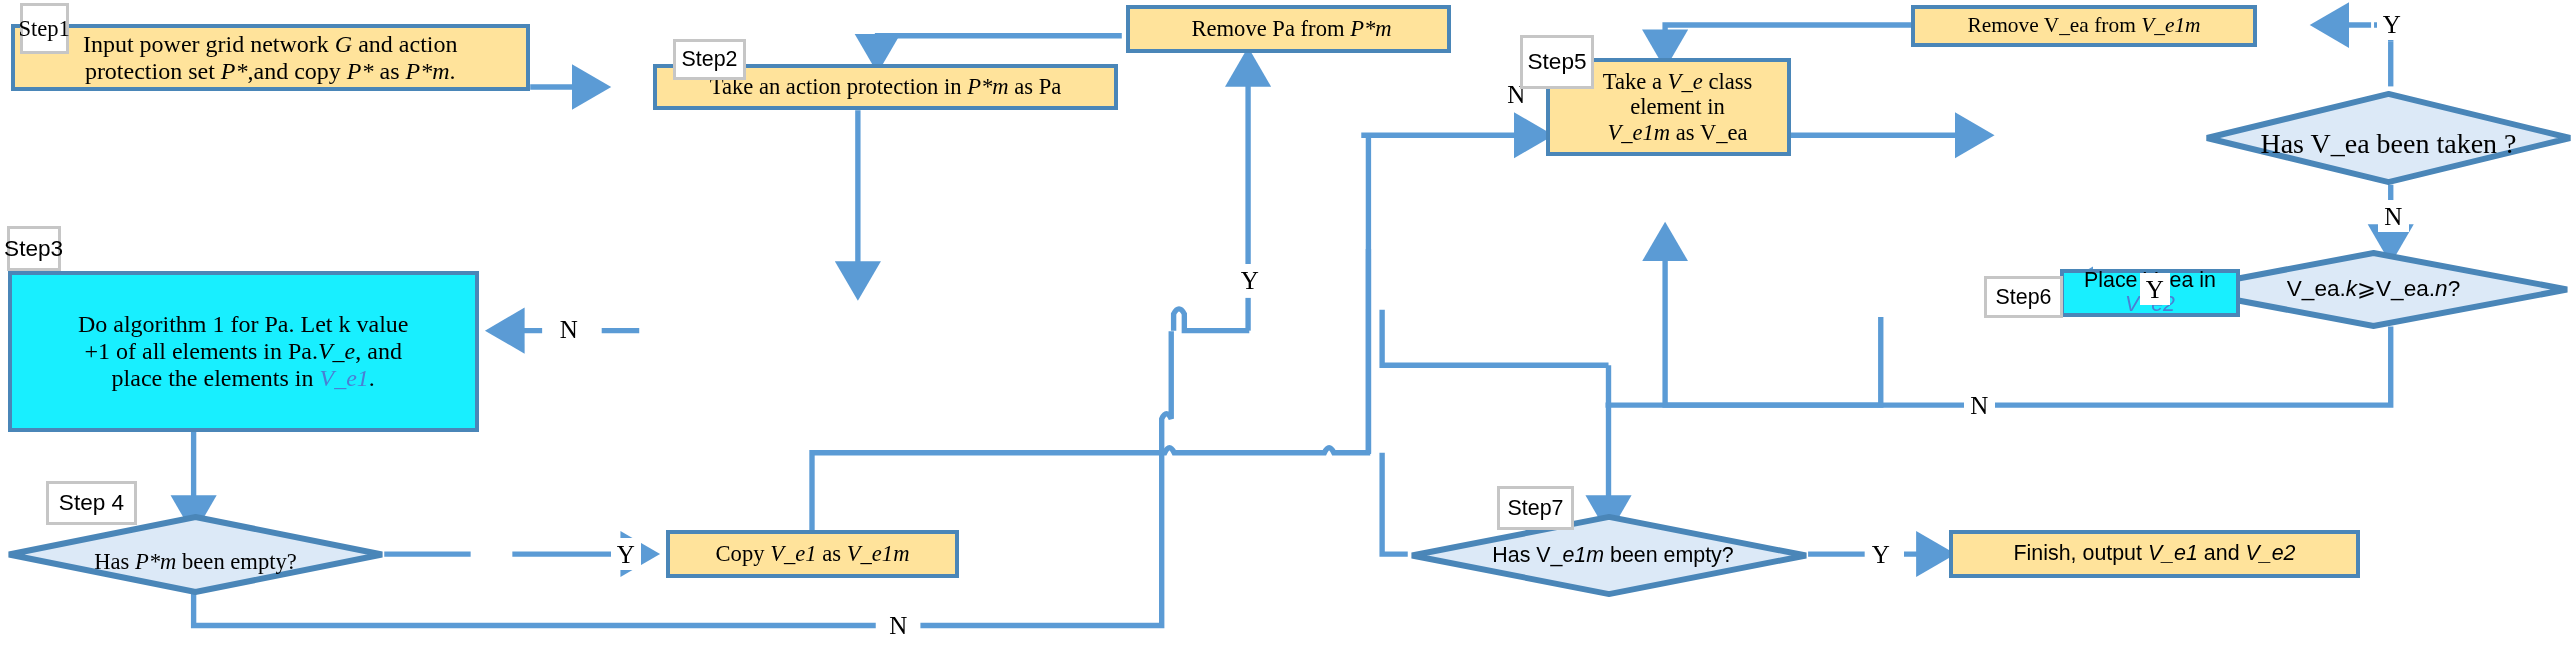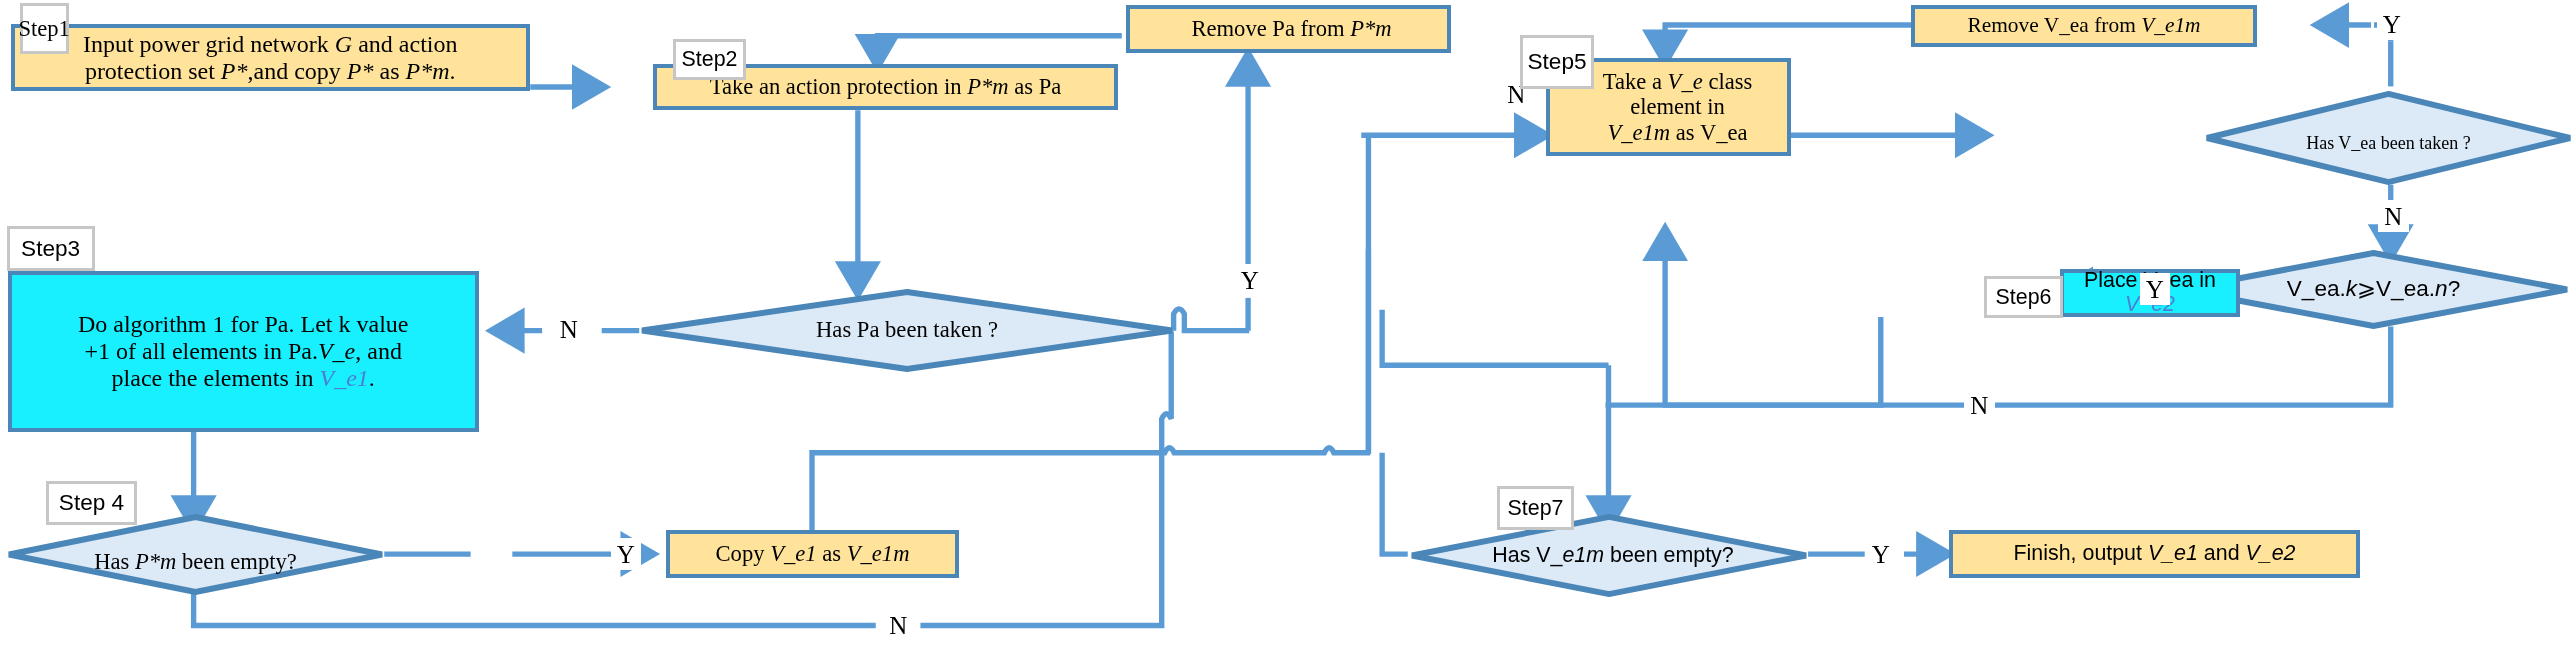--- a/index.html
+++ b/index.html
@@ -196,28 +196,22 @@
     </div>
   </div>
 
   <div class="node proc cyan" style="left:7.7px; top:243px; width:471px; height:161px; font-size:24px;margin-top:28px;">
     <div>
       <span>Do algorithm 1 for Pa. Let k value</span><br>
       <span>+1 of all elements in  Pa.</span><span class="it">V_e</span><span>, and</span><br>
       <span>place the elements in </span><span class="bluetxt">V_e1</span><span>.</span>
     </div>
   </div>
-  <div class="steptag" style="left:6.6px; top:226px; width:88px; height:45px; font-size:22.6px;">Step3</div>
-
-  <div class="node dec" style="left:639px; top:289px; width:536px; height:83px;">
-    <svg class="diashape" viewBox="0 0 900 140" preserveAspectRatio="none">
-      <polygon points="450,5 895,70 450,135 5,70" fill="#dce9f7" stroke="#4a86b8" stroke-width="10"></polygon>
-    </svg>
-    <div class="dectext" style="font-size:22.6px;">Has Pa been taken ?</div>
-  </div>
+  <div class="steptag" style="left:6.6px; top:226px; width:54px; height:45px; font-size:22.6px;">Step3</div>
+
 
   <div class="node dec" style="left:6px; top:514px; width:379px; height:81px;">
     <svg class="diashape" viewBox="0 0 636 136" preserveAspectRatio="none">
       <polygon points="318,5 631,68 318,131 5,68" fill="#dce9f7" stroke="#4a86b8" stroke-width="10"></polygon>
     </svg>
     <div class="dectext" style="font-size:22.6px;margin-top:16px;">
       <span>Has </span><span class="it">P*m</span><span> been empty?</span>
     </div>
   </div>
   <div class="steptag" style="left:46px; top:481px; width:91px; height:44px; font-size:22.6px;">Step 4</div>
@@ -239,21 +233,21 @@
   <div class="node proc" style="left:1911px; top:4.8px; width:346px; height:42px; font-size:21.4px;">
     <div>
       <span>Remove V_ea from </span><span class="it">V_e1m</span>
     </div>
   </div>
 
   <div class="node dec" style="left:2204px; top:91px; width:369px; height:94px;">
     <svg class="diashape" viewBox="0 0 620 158" preserveAspectRatio="none">
       <polygon points="310,5 615,79 310,153 5,79" fill="#dce9f7" stroke="#4a86b8" stroke-width="10"></polygon>
     </svg>
-    <div class="dectext" style="font-size:18px;margin-top:12px;">Has V_ea been taken ?</div>
+    <div class="dectext" style="font-size:28px;margin-top:12px;">Has V_ea been taken ?</div>
   </div>
 
   <div class="node dec" style="left:2177px; top:250px; width:393px; height:79px;">
     <svg class="diashape" viewBox="0 0 660 132" preserveAspectRatio="none">
       <polygon points="330,5 655,66 330,127 5,66" fill="#dce9f7" stroke="#4a86b8" stroke-width="10"></polygon>
     </svg>
     <div class="dectext sans" style="font-size:22.6px;">
       <span>V_ea.</span><span class="it">k</span><span>⩾V_ea.</span><span class="it">n</span><span>?</span>
     </div>
   </div>

